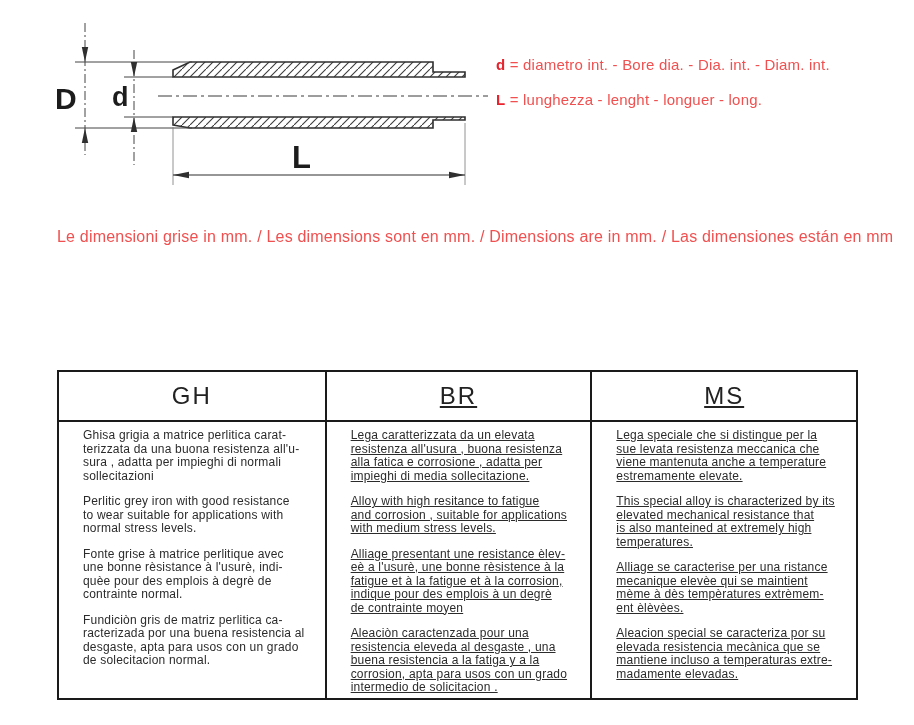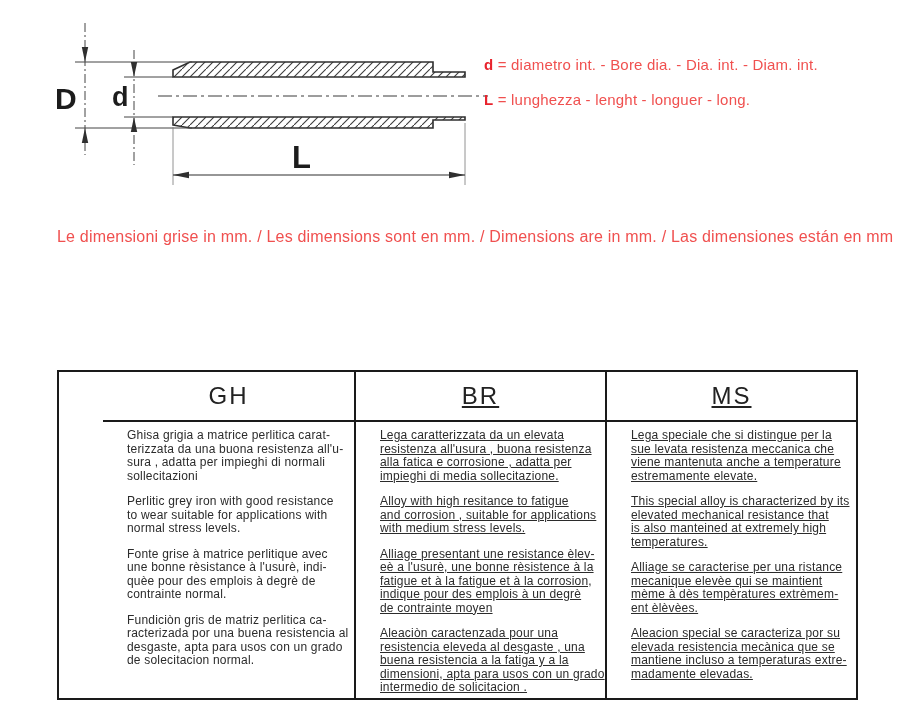--- a/index.html
+++ b/index.html
@@ -3,30 +3,30 @@
 <meta charset="utf-8">
 <style>
   html,body{margin:0;padding:0;background:#ffffff;}
   .page{
     position:relative;width:914px;height:725px;background:#fff;overflow:hidden;
     font-family:"Liberation Sans","DejaVu Sans",sans-serif;
   }
   
   .drawing{position:absolute;left:30px;top:5px;width:480px;height:215px;}
   
-  .legend{position:absolute;left:484px;top:56px;}
+  .legend{position:absolute;left:496px;top:56px;}
   .legend-item{font-size:15px;letter-spacing:.2px;color:var(--accent);margin-bottom:18px;white-space:pre;}
   .legend-item .sym{font-weight:bold;color:var(--accent-bold);}
   
   .note{position:absolute;left:57px;top:228px;font-size:16px;letter-spacing:.2px;color:var(--accent);white-space:pre;}
   
   .mtable{
     position:absolute;left:57px;top:370px;width:801px;height:330px;
     border:2px solid var(--border);box-sizing:border-box;
-    display:grid;grid-template-rows:50px 1fr;padding-left:44px;
+    display:grid;grid-template-rows:50px 1fr;
   }
   .thead,.tbody{display:grid;grid-template-columns:1fr 1fr 1fr;min-height:0;}
   .thead{border-bottom:2px solid var(--border);}
   .th{display:flex;align-items:center;justify-content:center;font-size:24px;letter-spacing:2px;color:#222;}
   .th + .th, .td + .td{border-left:2px solid var(--border);text-decoration:underline;}
   .td{padding:7px 3px 0 8px;font-size:12px;line-height:13.5px;letter-spacing:.2px;color:var(--ink);overflow:hidden;}
   .para{white-space:pre;margin:0 0 12px 16px;}
 </style>
 </head>
 <body>
@@ -109,21 +109,21 @@
 and corrosion , suitable for applications
 with medium stress levels.</div>
           <div class="para">Alliage presentant une resistance èlev-
 eè a l'usurè, une bonne rèsistence à la
 fatigue et à la fatigue et à la corrosion,
 indique pour des emplois à un degrè
 de contrainte moyen</div>
           <div class="para">Aleaciòn caractenzada pour una
 resistencia eleveda al desgaste , una
 buena resistencia a la fatiga y a la
-dimensioni, apta para usos con un grado
+corrosion, apta para usos con un grado
 intermedio de solicitacion .</div>
         </div>
       <div class="td">
           <div class="para">Lega speciale che si distingue per la
 sue levata resistenza meccanica che
 viene mantenuta anche a temperature
 estremamente elevate.</div>
           <div class="para">This special alloy is characterized by its
 elevated mechanical resistance that
 is also manteined at extremely high

